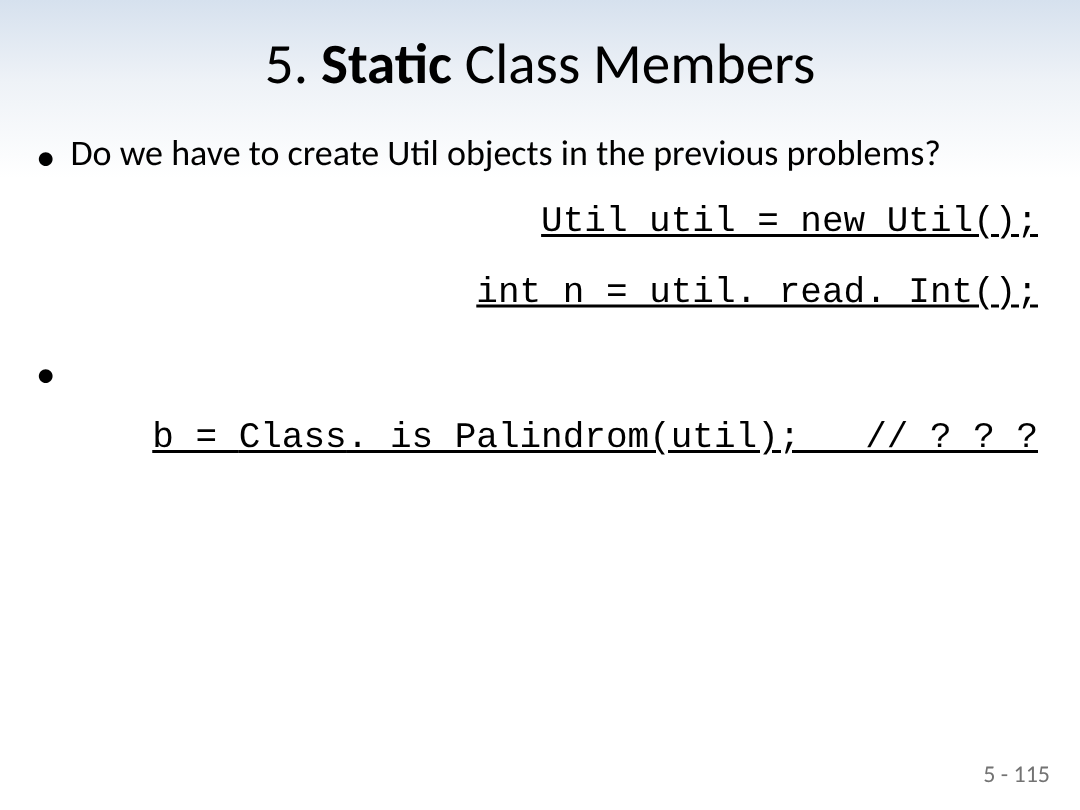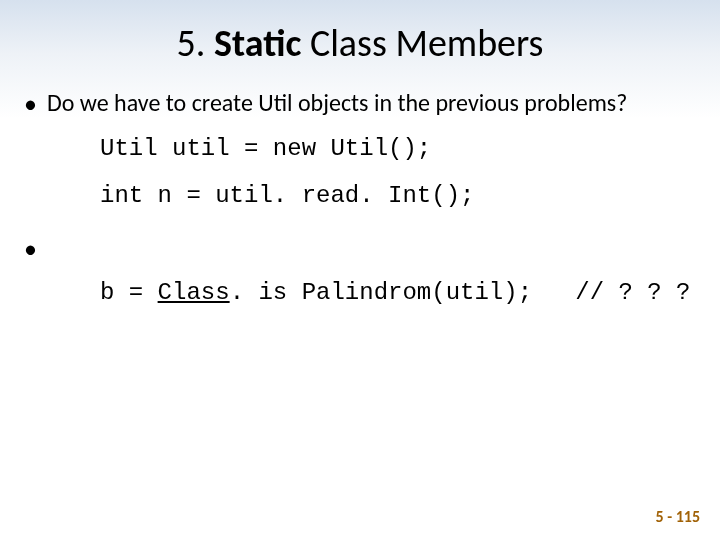--- a/index.html
+++ b/index.html
@@ -1,15 +1,15 @@
 <!DOCTYPE html>
 <html><head>
 <meta charset="utf-8">
 <style>
-  * { margin: 0; padding: 0; box-sizing: border-box; }
+  * { margin: 0; padding: 0; box-sizing: border-box; text-align: right; }
   html, body { width: 720px; height: 540px; overflow: hidden; }
   body {
     font-family: Calibri, "Segoe UI", Arial, sans-serif;
     background: linear-gradient(to bottom, #d6e1ee 0%, #eef2f7 10%, #ffffff 22%, #ffffff 100%);
     color: #000;
     position: relative;
   }
   .slide {
     width: 720px;
     height: 540px;
@@ -39,39 +39,39 @@
   }
   .bullet-text {
     font-size: 24px;
     line-height: 1.25;
     color: #000;
   }
   .code-block {
     margin-left: 72px;
     margin-top: 12px;
     margin-bottom: 18px;
+    text-decoration: underline;
   }
   .code-line {
     font-family: "Courier New", Courier, monospace;
     font-size: 24px;
     line-height: 1.3;
     color: #000;
     margin-bottom: 16px;
     white-space: pre;
   }
   .code-line .underline { text-decoration: underline; }
   .spacer1 { height: 4px; }
   .page-num {
     position: absolute;
     bottom: 14px;
     right: 20px;
     font-size: 16px;
-    color: #a16207;
+    color: #737373;
     font-family: Calibri, Arial, sans-serif;
-    font-weight: bold;
   }
 </style>
 </head>
 <body>
 
 <div class="slide">
 
   <h1 class="title">
     <span>5. </span><span class="bold">Static</span><span> Class Members</span>
   </h1>

